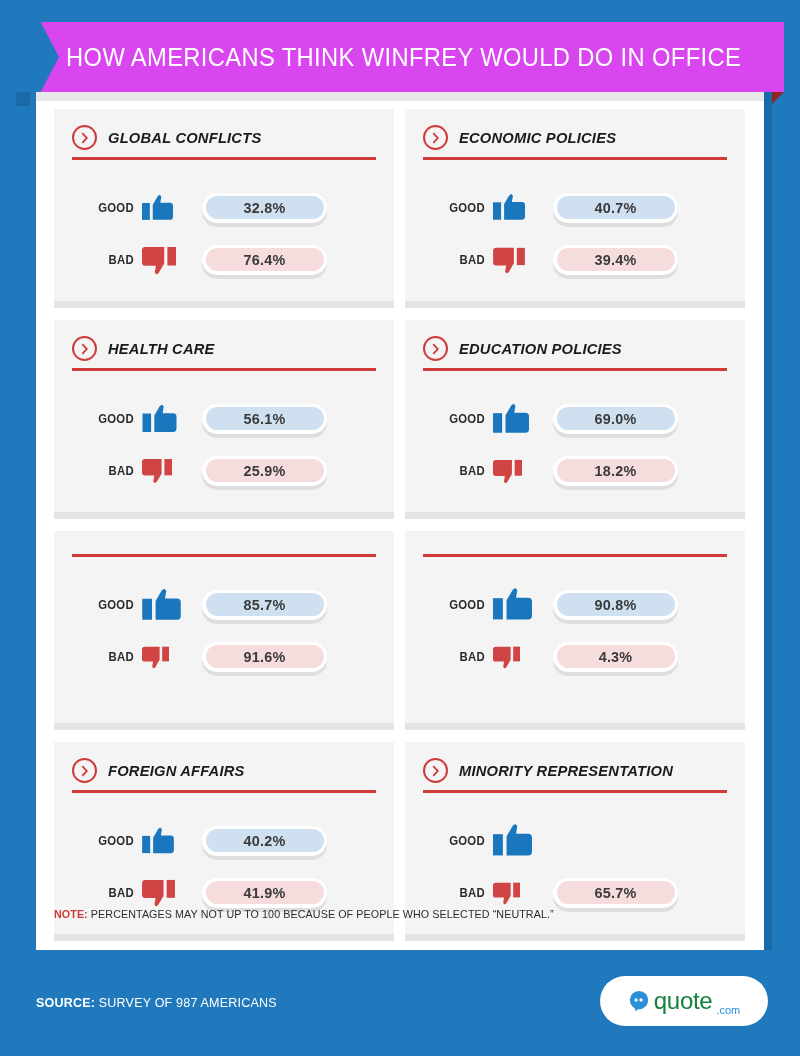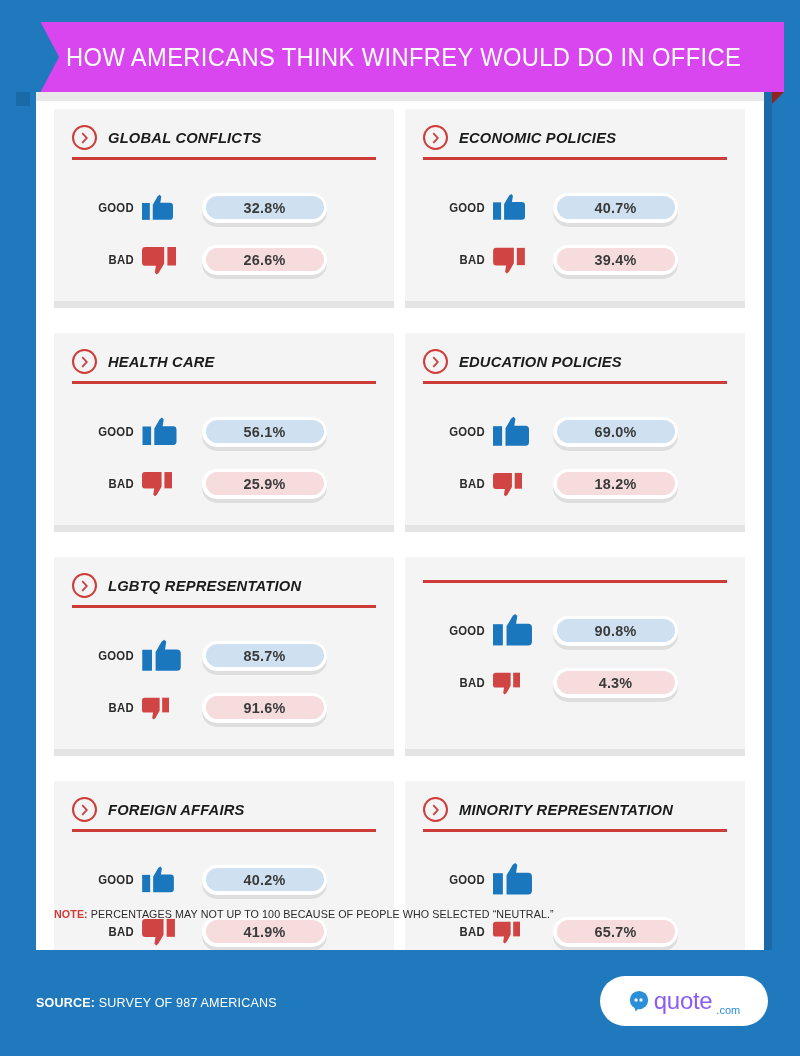--- a/index.html
+++ b/index.html
@@ -98,21 +98,21 @@
   }
 
   
   .grid {
     position: absolute;
     left: 18px;
     top: 17px;
     width: 692px;
     display: flex;
     flex-wrap: wrap;
-    gap: 32px 11px;
+    gap: 19px 11px;
   }
   .card {
     position: relative;
     width: 340px;
     height: 192px;
     background: #f4f4f4;
     box-sizing: border-box;
     padding: 16px 14px 0 14px;
   }
   .card::after {
@@ -276,21 +276,21 @@
     justify-content: center;
     gap: 4px;
   }
   .logo-mark {
     width: 22px;
     height: 22px;
     flex: 0 0 22px;
   }
   .logo-text {
     font-size: 24px;
-    color: #8b5cf6;
+    color: #15803d;
     letter-spacing: -0.3px;
     font-weight: 400;
   }
   .logo-tld {
     font-size: 11px;
     color: #2b8fd8;
     align-self: flex-end;
     padding-bottom: 10px;
     letter-spacing: 0px;
   }
@@ -345,21 +345,21 @@
               <div class="thumb-slot">
                 <span class="thumb">
                   <svg width="34" height="30" viewBox="0 0 34 30">
                     <rect x="25.4" y="2" width="8.6" height="18.5" fill="#d04443"></rect>
                     <path d="M22.2 18.6 L16.8 27.8 L14.6 29.4 L12.8 27.6 L13.9 20.8 L3.4 20.8 A3.4 3.4 0 0 1 0 17.4 L0 5.4 A3.4 3.4 0 0 1 3.4 2 L22.2 2 Z" fill="#d04443"></path>
                   </svg>
                 </span>
               </div>
               <div class="pill-slot">
                 <div class="pill pill-bad">
-                  <div class="pill-inner">26.6%</div>
+                  <div class="pill-inner">76.4%</div>
                 </div>
               </div>
             </div>
           </div>
         </div>
         <div class="card">
           <div class="card-head">
             <span class="chev-icon">
               <svg viewBox="0 0 20 20" width="14" height="14">
                 <path d="M7 4 L12.5 10 L7 16" fill="none" stroke="#cf3b39" stroke-width="2.6" stroke-linecap="square"></path>
@@ -487,28 +487,20 @@
               </div>
               <div class="pill-slot">
                 <div class="pill pill-bad">
                   <div class="pill-inner">18.2%</div>
                 </div>
               </div>
             </div>
           </div>
         </div>
         <div class="card">
-          <div class="card-head">
-            <span class="chev-icon">
-              <svg viewBox="0 0 20 20" width="14" height="14">
-                <path d="M7 4 L12.5 10 L7 16" fill="none" stroke="#cf3b39" stroke-width="2.6" stroke-linecap="square"></path>
-              </svg>
-            </span>
-            <div class="card-title">LGBTQ REPRESENTATION</div>
-          </div>
           <div class="title-rule"></div>
           <div class="rows">
             <div class="row">
               <div class="row-label">GOOD</div>
               <div class="thumb-slot">
                 <span class="thumb">
                   <svg width="39" height="34" viewBox="0 0 34 30">
                     <rect x="0" y="9.5" width="8.6" height="18.5" fill="#1a77bd"></rect>
                     <path d="M11.8 11.4 L17.2 2.2 L19.4 0.6 L21.2 2.4 L20.1 9.2 L30.6 9.2 A3.4 3.4 0 0 1 34 12.6 L34 24.6 A3.4 3.4 0 0 1 30.6 28 L11.8 28 Z" fill="#1a77bd"></path>
                   </svg>

